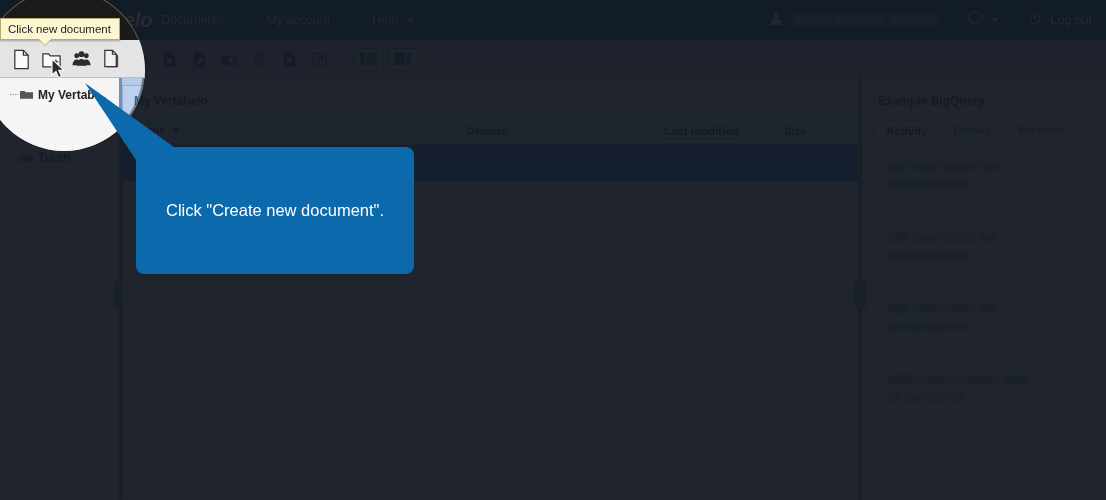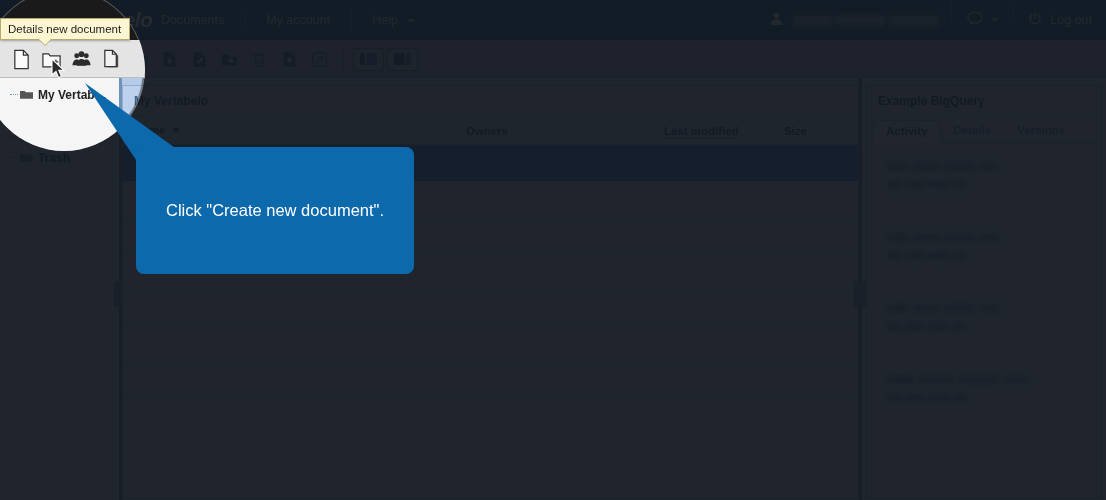--- a/index.html
+++ b/index.html
@@ -710,21 +710,21 @@
       </div>
     </div>
   </div>
   <div class="spot-ring"></div>
 
   <svg style="position:absolute;left:50px;top:58px;" width="20" height="24" viewBox="0 0 20 24">
     <path d="M2 1 L2 17 L6 13.4 L8.6 19.6 L11.4 18.4 L8.8 12.4 L14 12.4 Z" fill="#2a2a2a" stroke="#fff" stroke-width="1.1"></path>
   </svg>
 
   <div class="tooltip">
-    <span>Details new document</span>
+    <span>Click new document</span>
   </div>
   <div class="tooltip-arrow"></div>
 
   <svg class="callout-tail">
     <polygon points="85,83 178,150 148,178" fill="#0b69ac"></polygon>
   </svg>
 
   <div class="callout">
     <span>Click "Create new document".</span>
   </div>

